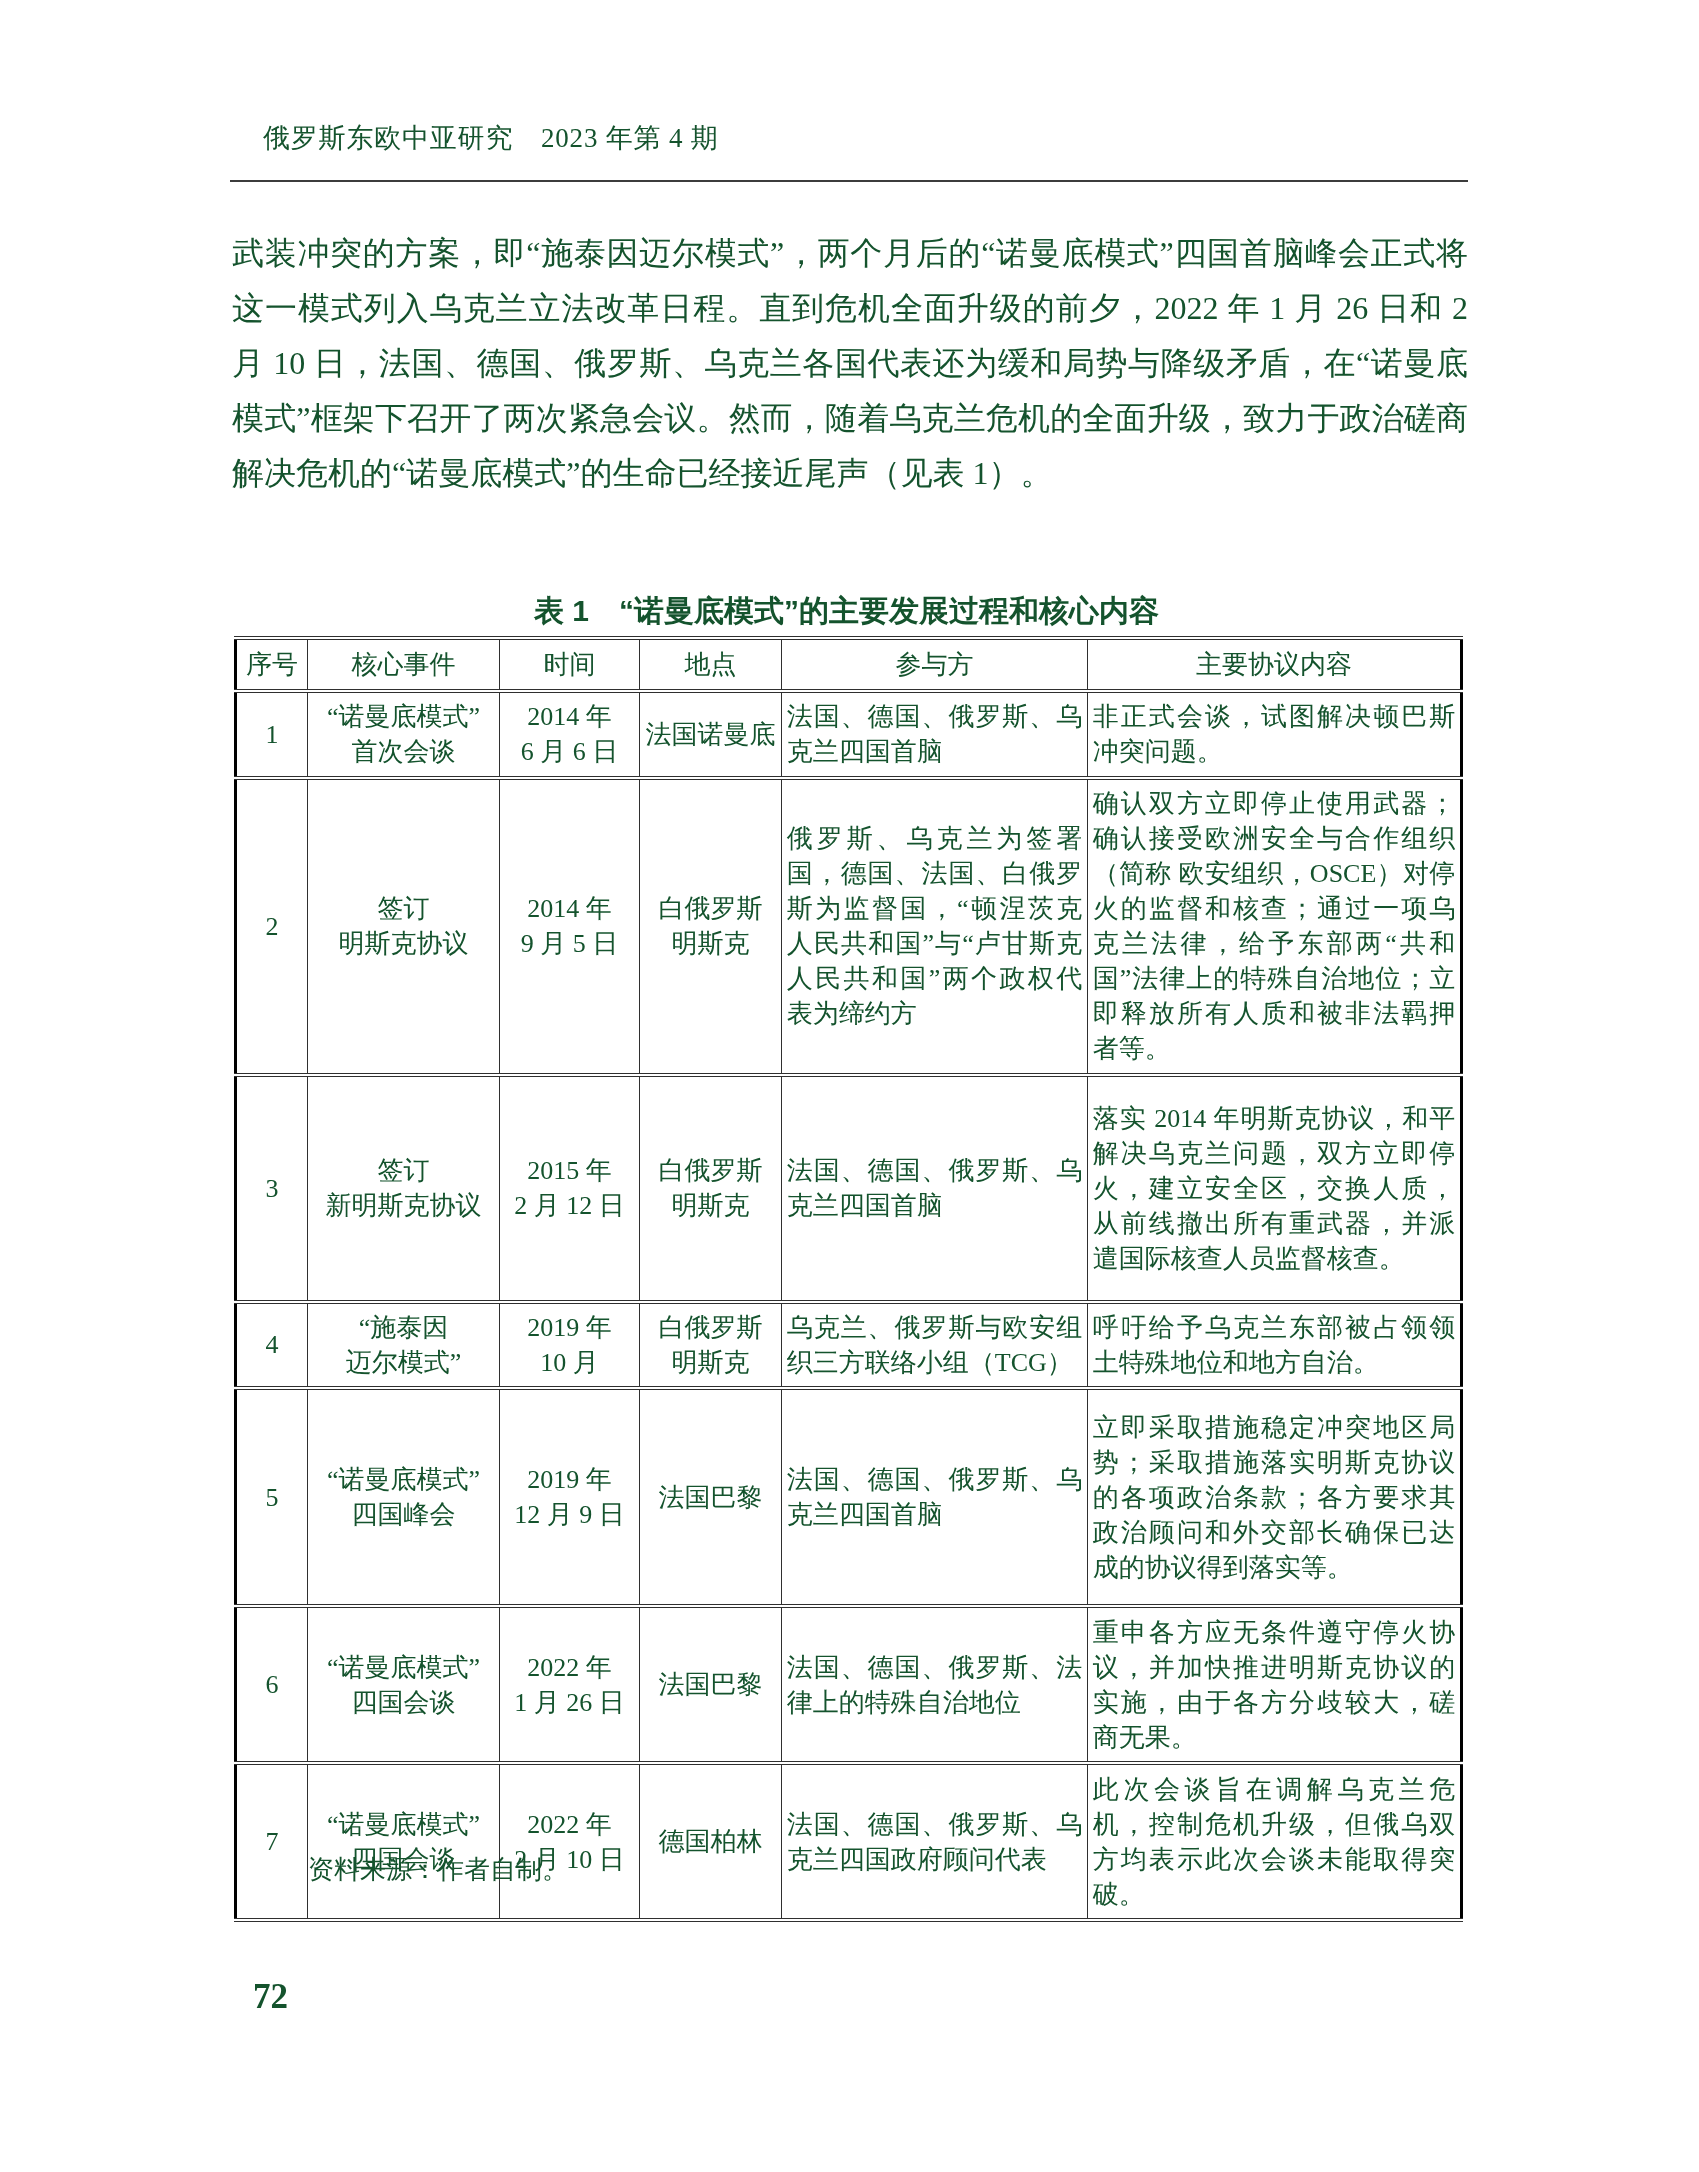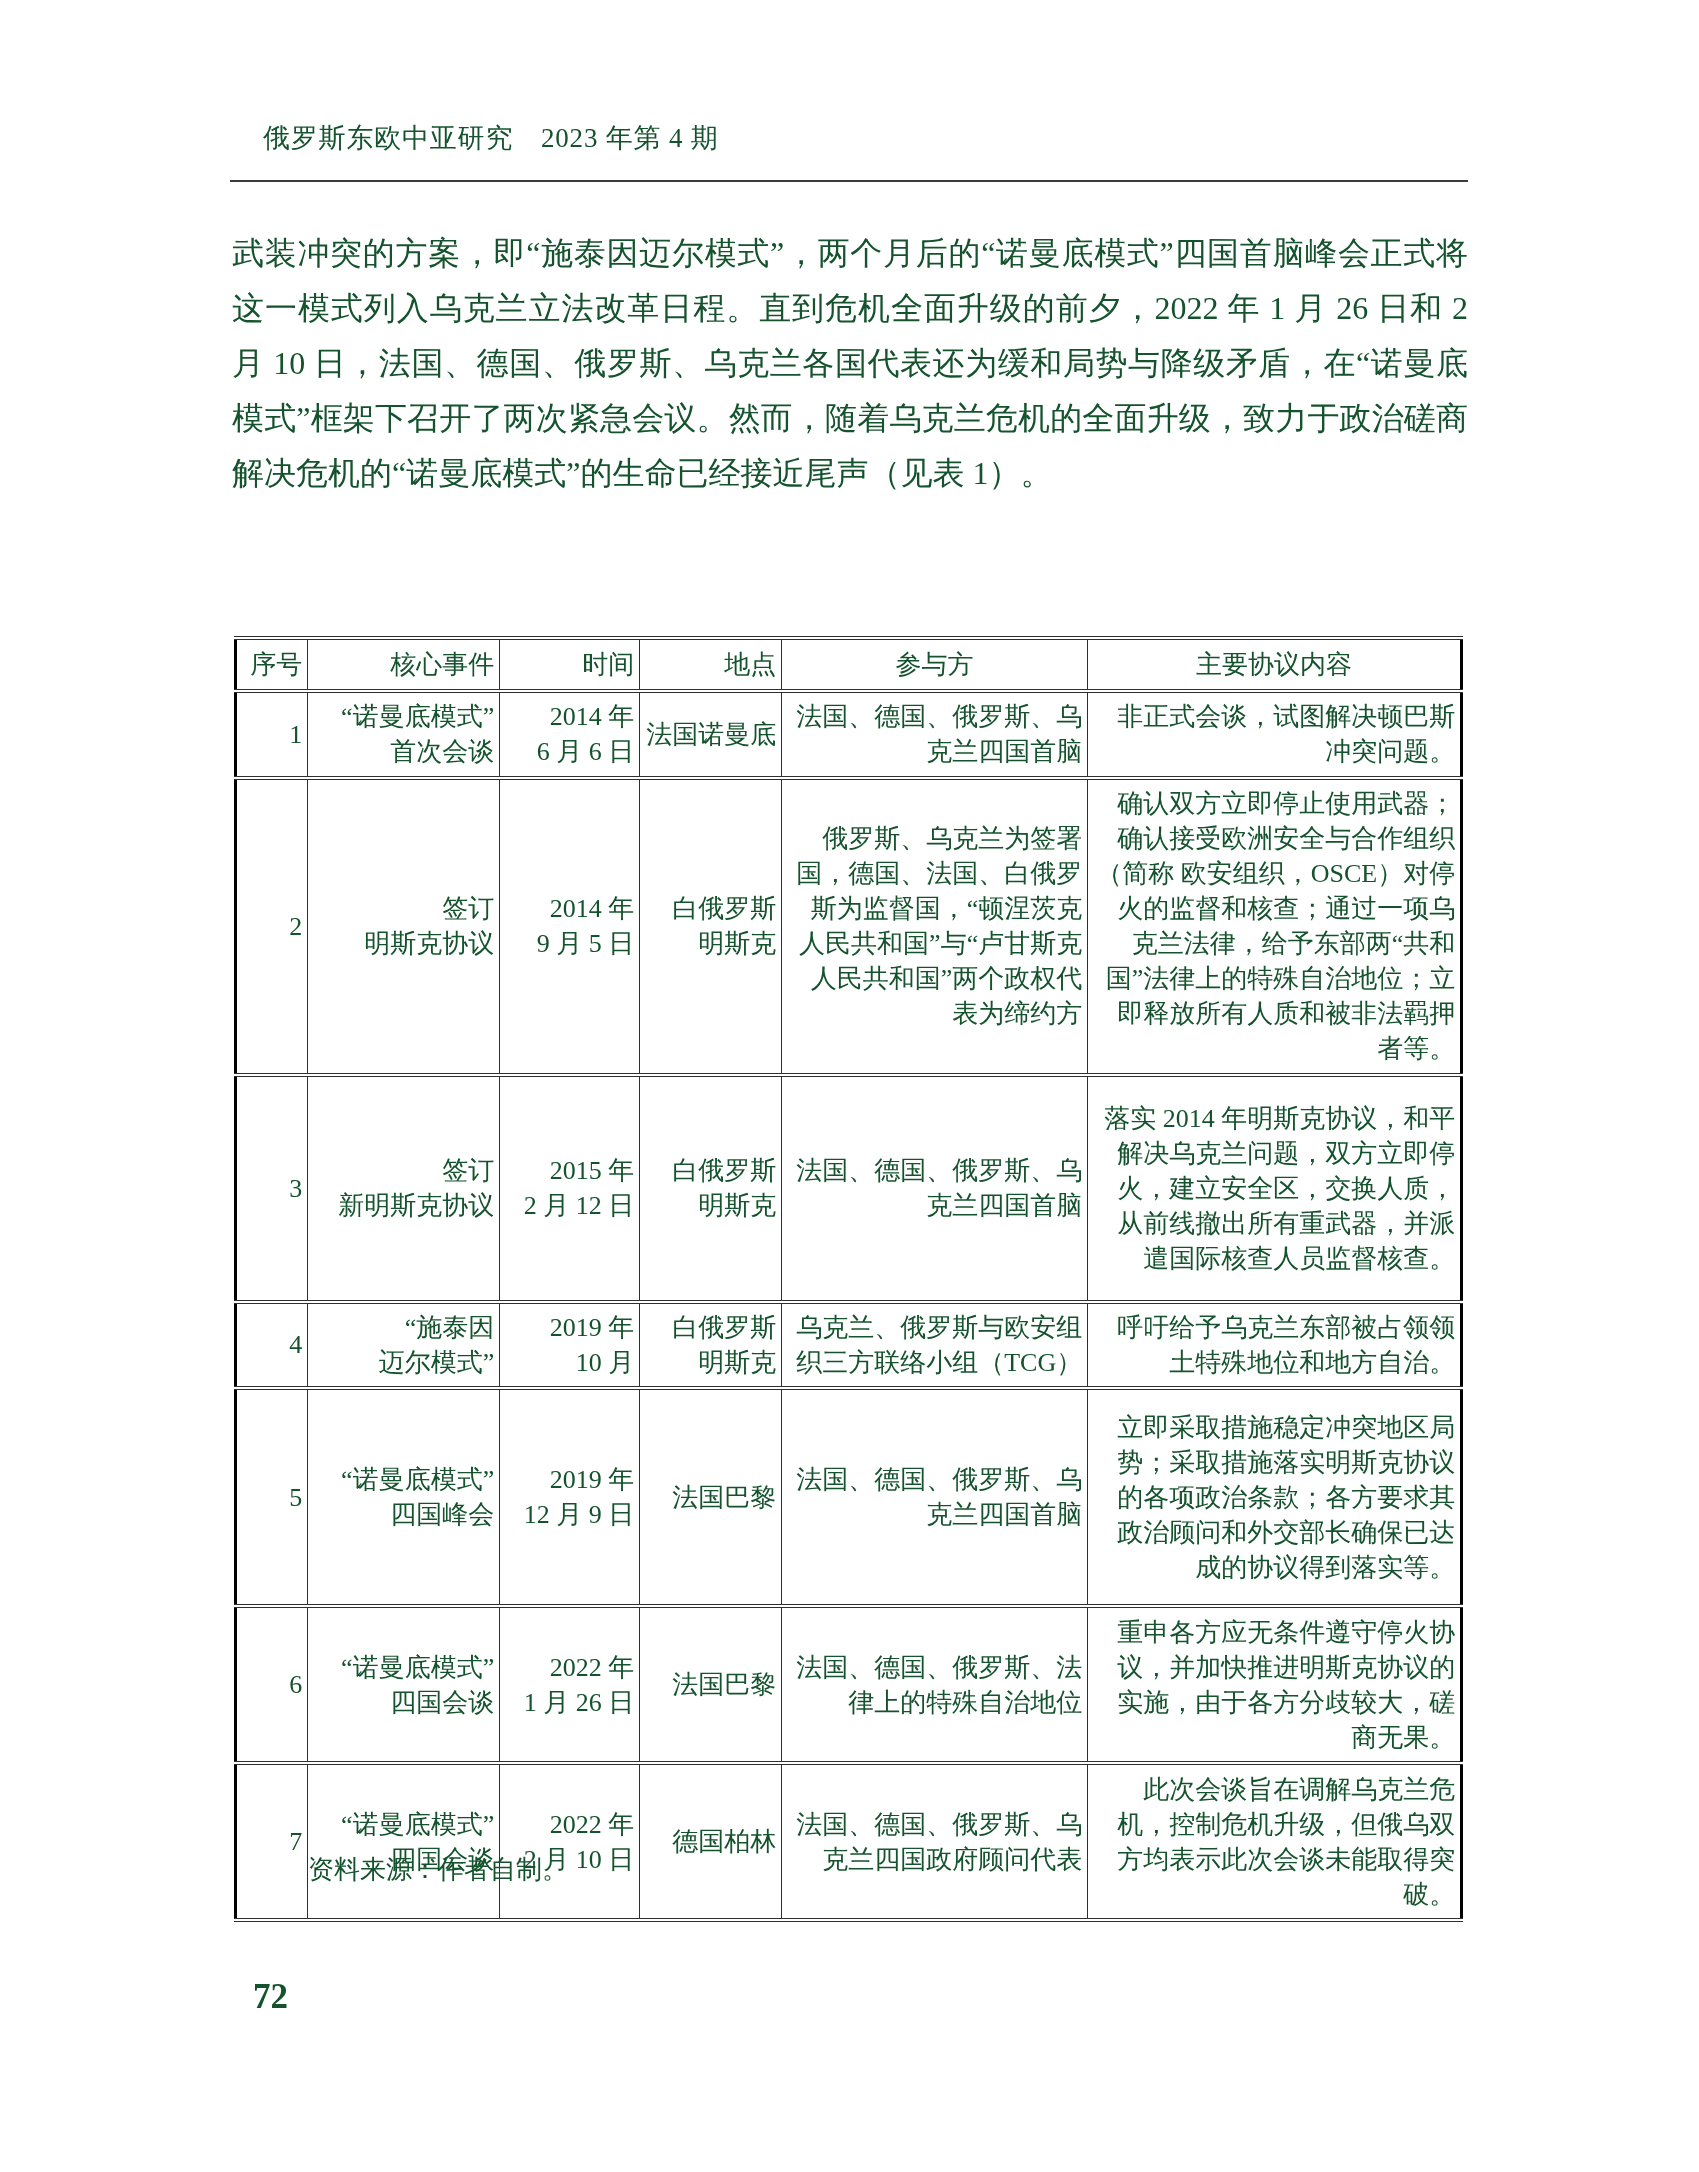--- a/index.html
+++ b/index.html
@@ -68,21 +68,20 @@
     border-bottom-width: 4.8px;
   }
   .data-table th, .data-table td {
     border-left: 1.6px solid #2f2f2f;
     border-right: 1.6px solid #2f2f2f;
     border-top: 4px double #2f2f2f;
     border-bottom: 4px double #2f2f2f;
     vertical-align: middle;
     font-weight: normal;
     padding: 6.4px 4.8px;
-    text-align: right;
   }
   .data-table thead tr { height: 53px; }
   .data-table tr.r1 { height: 86px; }
   .data-table tr.r2 { height: 282px; }
   .data-table tr.r3 { height: 227px; }
   .data-table tr.r4 { height: 72px; }
   .data-table tr.r5 { height: 218px; }
   .data-table tr.r6 { height: 150px; }
   .data-table tr.r7 { height: 110px; }
   .c-no, .c-event, .c-time, .c-place {
@@ -114,20 +113,23 @@
 </head>
 <body>
 
 <div class="page">
 
   <div class="journal-header">俄罗斯东欧中亚研究　2023 年第 4 期</div>
   <div class="header-rule"></div>
 
   <div class="body-paragraph">武装冲突的方案，即“施泰因迈尔模式”，两个月后的“诺曼底模式”四国首脑峰会正式将这一模式列入乌克兰立法改革日程。直到危机全面升级的前夕，2022 年 1 月 26 日和 2 月 10 日，法国、德国、俄罗斯、乌克兰各国代表还为缓和局势与降级矛盾，在“诺曼底模式”框架下召开了两次紧急会议。然而，随着乌克兰危机的全面升级，致力于政治磋商解决危机的“诺曼底模式”的生命已经接近尾声（见表 1）。</div>
 
+  <div class="table-caption">
+    <span>表 1</span><span class="caption-gap"></span><span>“诺曼底模式”的主要发展过程和核心内容</span>
+  </div>
 
   <table class="data-table">
     <colgroup>
       <col style="width:72px">
         <col style="width:192px">
         <col style="width:140px">
         <col style="width:142px">
         <col style="width:306px">
         <col style="width:374px">
     </colgroup>

